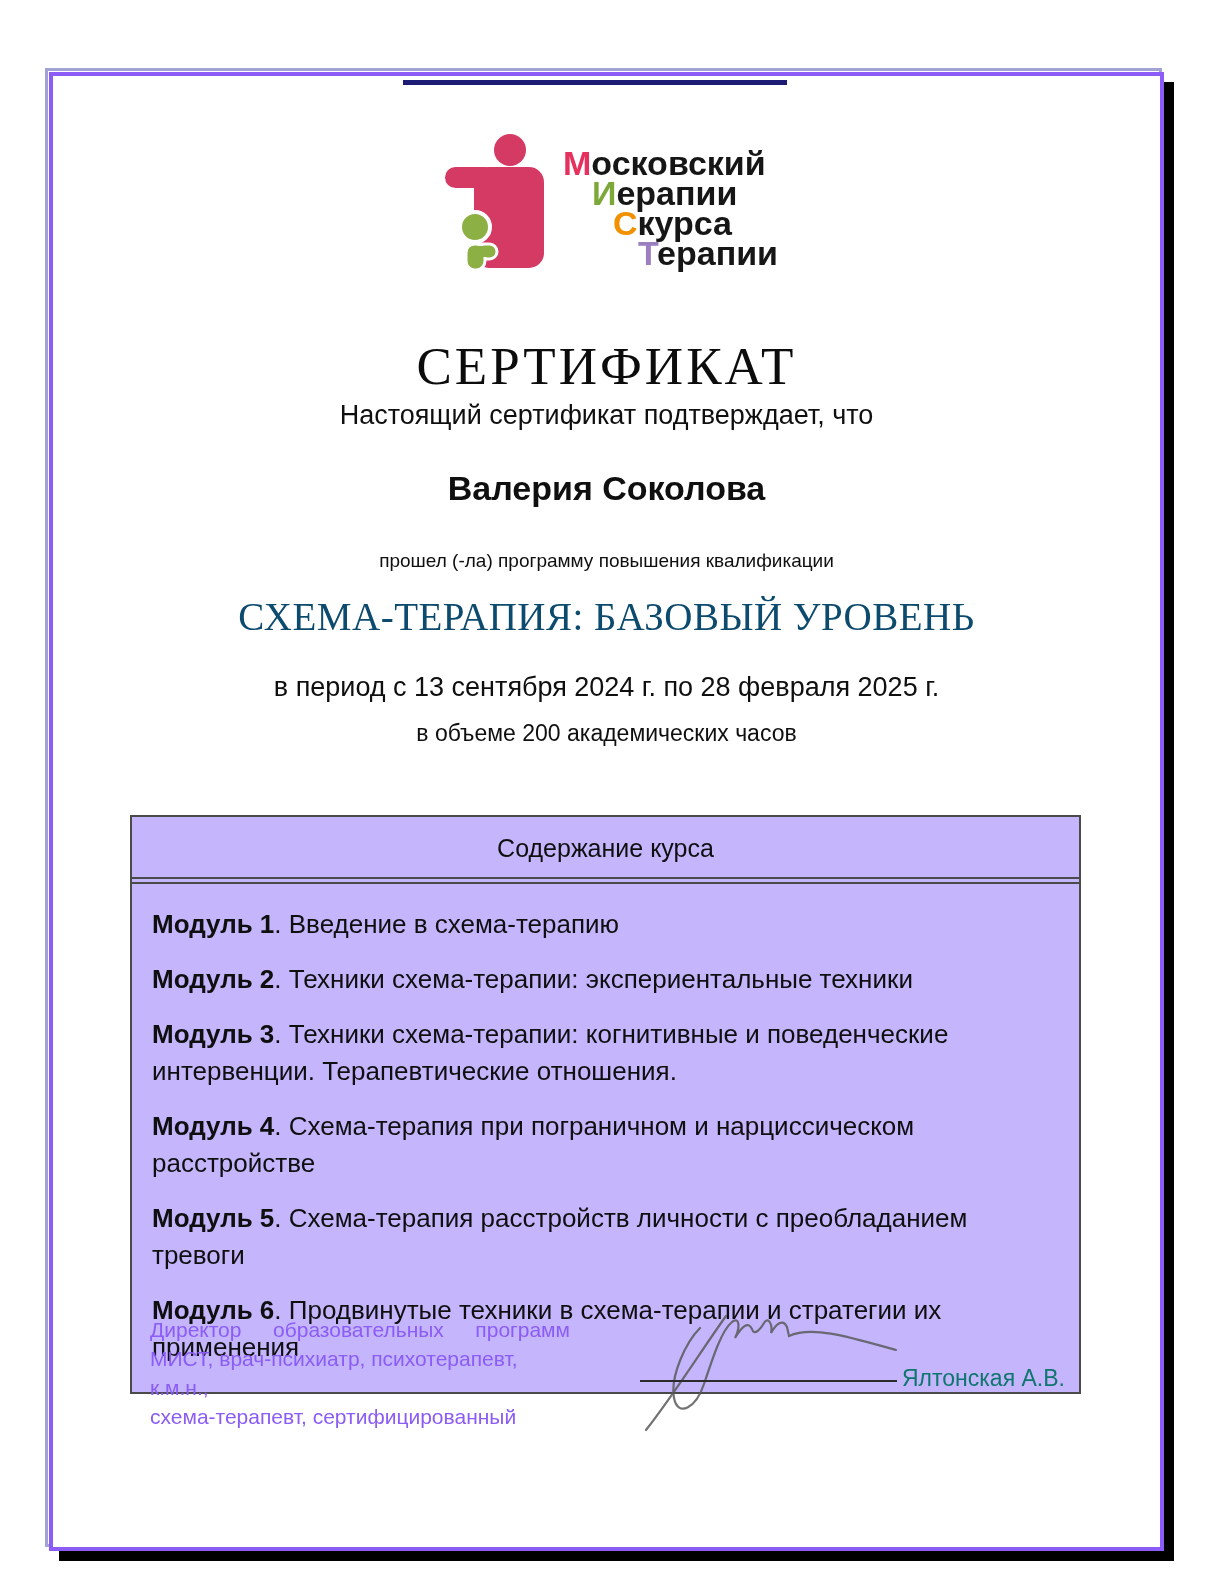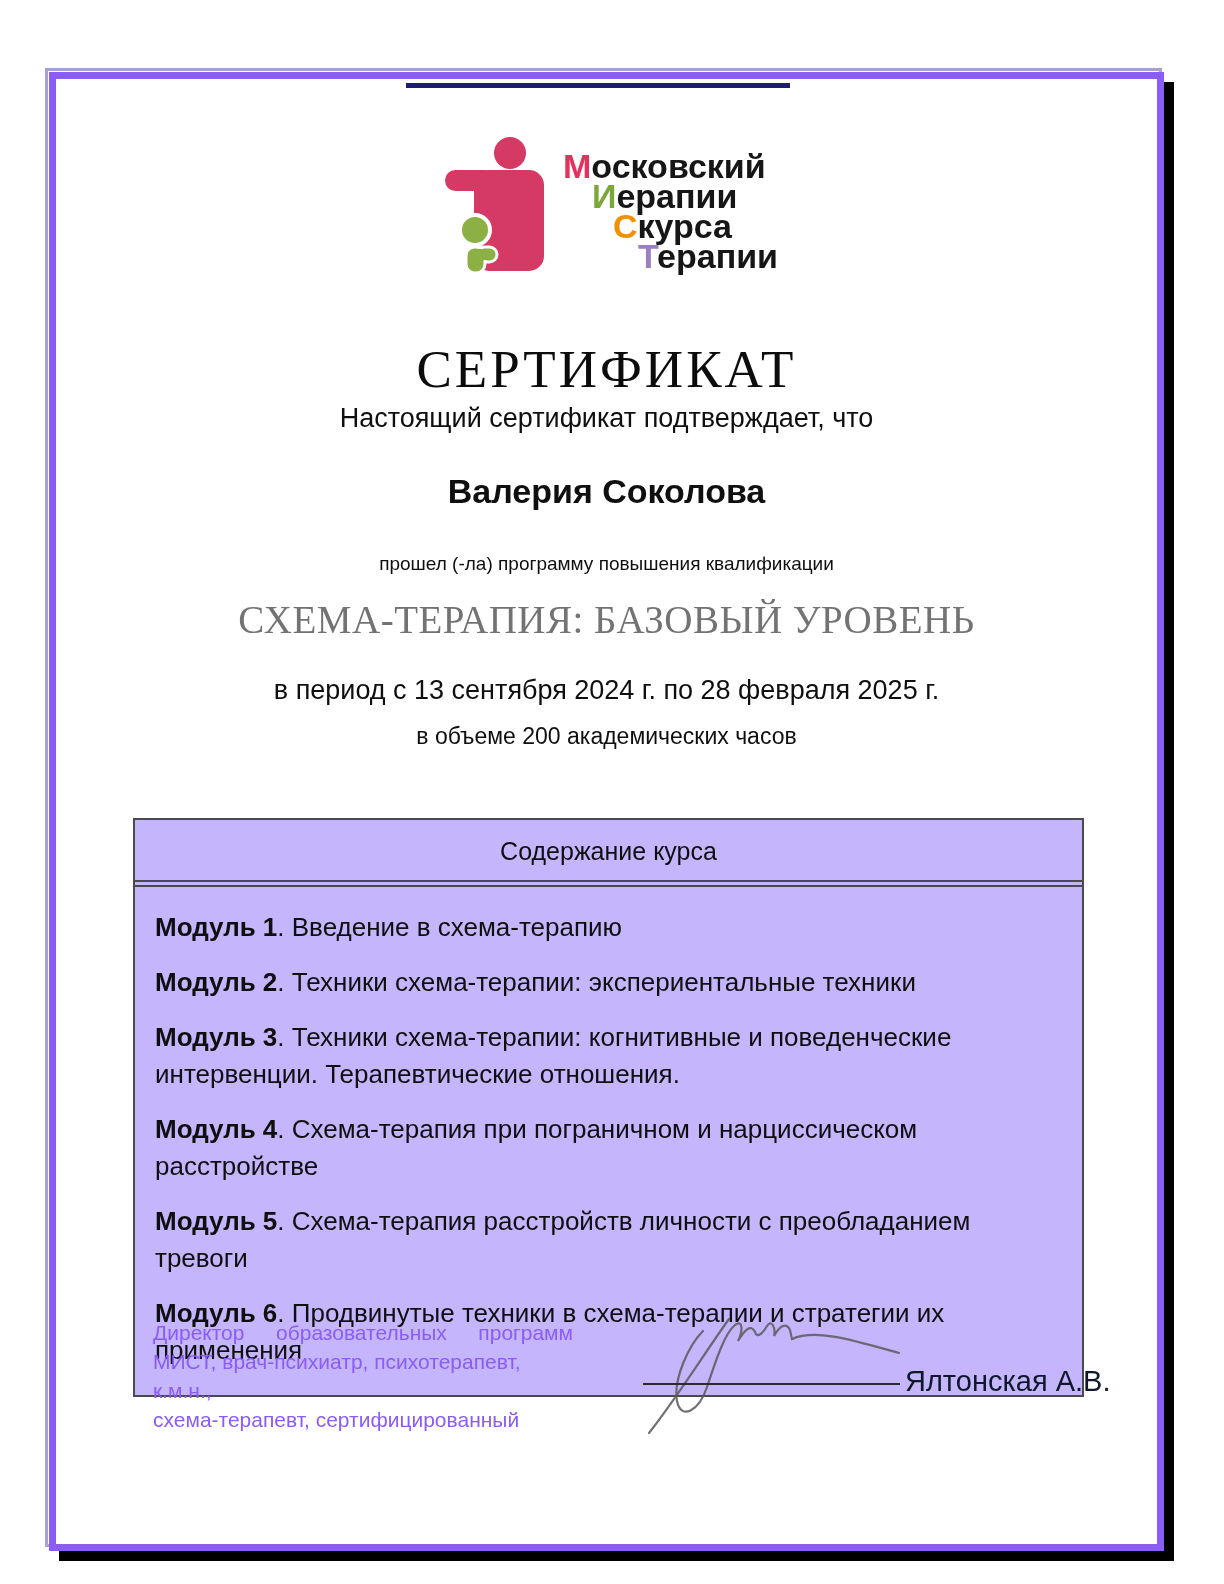--- a/index.html
+++ b/index.html
@@ -6,21 +6,21 @@
   html, body { width: 1224px; height: 1584px; background: #ffffff; overflow: hidden; }
   body { font-family: "Liberation Sans", sans-serif; color: #0f0f0f; position: relative; }
 
   
   .frame-light {
     position: absolute; left: 45px; top: 68px; width: 1117px; height: 1479px;
     border: 3px solid #a2a2d4; background: transparent; z-index: 1;
   }
   .frame-dark {
     position: absolute; left: 49px; top: 72px; width: 1115px; height: 1479px;
-    border: 7px solid #8b5cf6; background: #ffffff;
+    border: 4px solid #8b5cf6; background: #ffffff;
     box-shadow: 10px 10px 0 0 #000000; z-index: 2;
   }
   .inner { position: absolute; inset: 0; }
 
   .accent-line { position: absolute; left: 350px; top: 4px; width: 384px; height: 5px; background: #1c1c74; }
 
   
   .logo-row { position: absolute; top: 30px; left: 0; right: 0; display: flex; justify-content: center; align-items: flex-start; gap: 10px; }
   .logo-figure { margin-top: 16px; }
   .logo-text { margin-top: 42px; font-weight: bold; font-size: 34px; line-height: 30px; color: #161616; letter-spacing: 0; }
@@ -28,39 +28,39 @@
   .logo-line.l2 { padding-left: 29px; }
   .logo-line.l3 { padding-left: 50px; }
   .logo-line.l4 { padding-left: 75px; }
 
   
   .abs-center { position: absolute; left: 0; right: 0; text-align: center; }
   .cert-title { top: 240px; font-family: "Liberation Serif", serif; font-weight: normal; font-size: 53px; line-height: 58px; letter-spacing: 3px; color: #0c0c0c; margin-top: 21px; }
   .confirm-line { top: 322px; font-size: 27px; line-height: 34px; }
   .recipient-name { top: 392px; font-size: 34px; line-height: 40px; font-weight: bold; }
   .completion-line { top: 468px; font-size: 19px; line-height: 34px; }
-  .program-title { top: 514px; font-family: "Liberation Serif", serif; font-weight: normal; font-size: 39px; line-height: 54px; letter-spacing: 0.5px; color: #737373; }
+  .program-title { top: 514px; font-family: "Liberation Serif", serif; font-weight: normal; font-size: 39px; line-height: 54px; letter-spacing: 0.5px; color: #0c4a6e; }
   .period-line { top: 594px; font-size: 27px; line-height: 34px; }
   .volume-line { top: 640px; font-size: 23px; line-height: 34px; }
 
   
   .course-box { position: absolute; left: 77px; top: 739px; width: 951px; border: 2px solid #4a4a4a; background: #c4b5fd; }
   .course-header { text-align: center; font-size: 25px; line-height: 62px; height: 62px; border-bottom: 2px solid #4a4a4a; }
   .course-body { border-top: 2px solid #4a4a4a; margin-top: 3px; padding: 22px 38px 26px 20px; }
   .module-row { font-size: 26px; line-height: 37px; margin-bottom: 18px; }
   .module-row:last-child { margin-bottom: 0; }
   .module-label { font-weight: bold; }
 
   
   .signer-title { position: absolute; left: 97px; top: 1239px; width: 420px; font-size: 21px; line-height: 29px; color: #8b5cf6; }
   .signer-title .line { display: block; }
   .signer-title .line.justify { text-align: justify; text-align-last: justify; }
   .sig-scribble { position: absolute; left: 575px; top: 1222px; }
   .sig-line { position: absolute; left: 587px; top: 1304px; width: 257px; height: 0; border-top: 2px solid #2b2b2b; }
-  .signer-name { position: absolute; left: 849px; top: 1287px; font-size: 29px; line-height: 30px; color: #0f172a; }
+  .signer-name { position: absolute; left: 849px; top: 1287px; font-size: 23px; line-height: 30px; color: #0f766e; }
 </style>
 </head>
 <body>
 
 <div class="frame-light"></div>
 
 <div class="frame-dark">
   <div class="inner">
 
     <div class="accent-line"></div>

